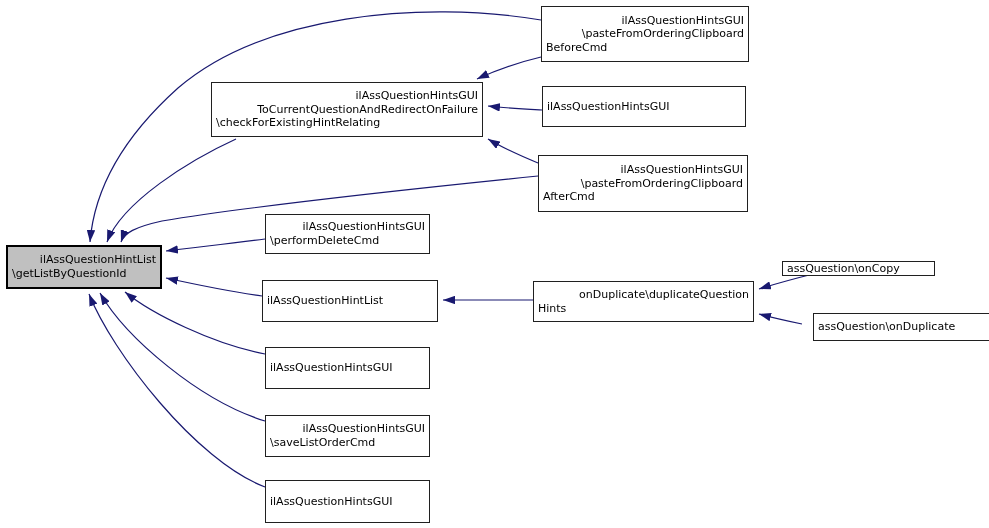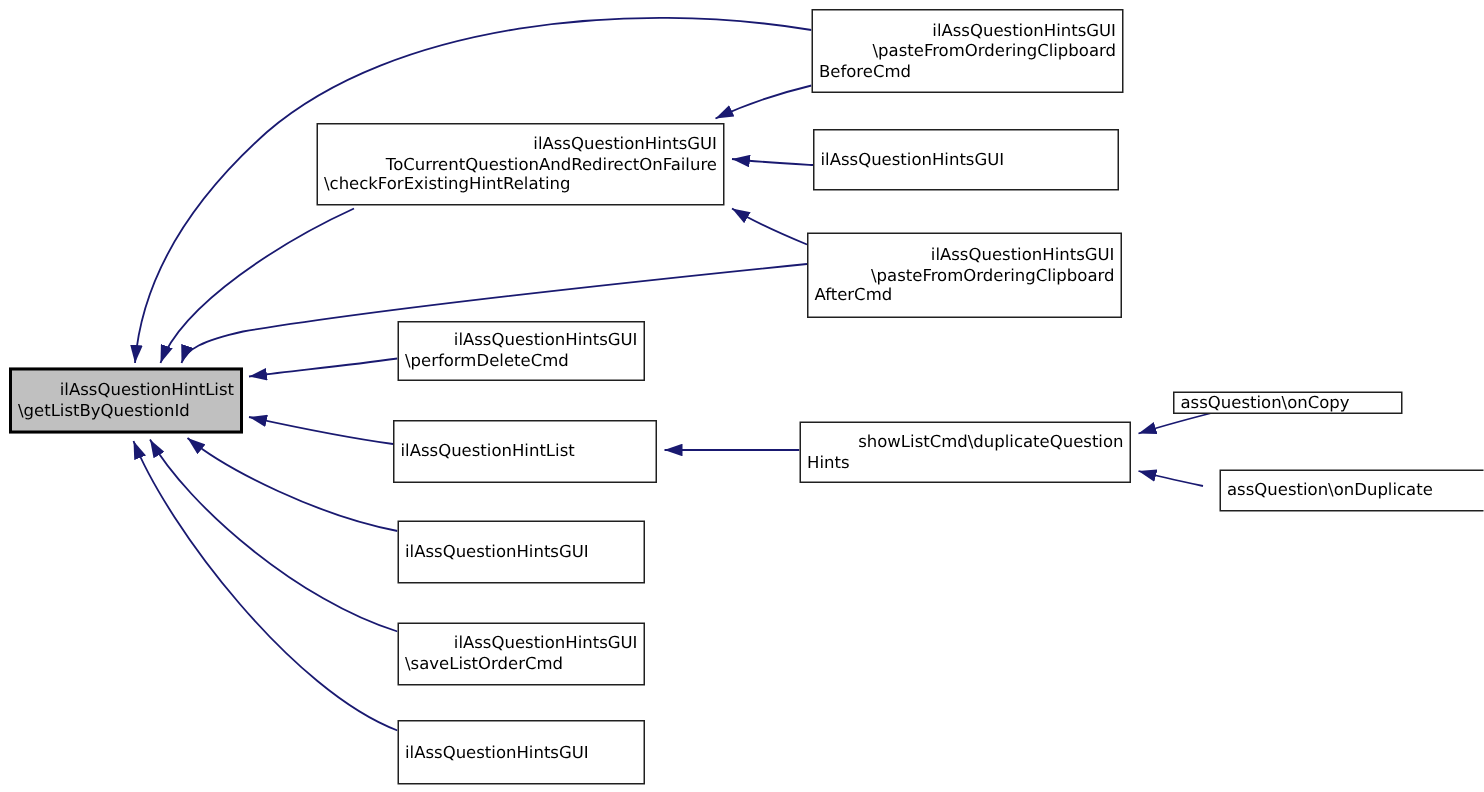--- a/index.html
+++ b/index.html
@@ -67,21 +67,21 @@
       <div class="line">AfterCmd</div>
     </div>
     <div class="node" style="left: 265px; top: 214px; width: 165px; height: 40px;">
       <div class="line">ilAssQuestionHintsGUI</div>
       <div class="line">\performDeleteCmd</div>
     </div>
     <div class="node" style="left: 262px; top: 280px; width: 176px; height: 42px;">
       <div class="line">ilAssQuestionHintList</div>
     </div>
     <div class="node" style="left: 533px; top: 281px; width: 221px; height: 41px;">
-      <div class="line">showListCmd\duplicateQuestion</div>
+      <div class="line">onDuplicate\duplicateQuestion</div>
       <div class="line">Hints</div>
     </div>
     <div class="node" style="left: 782px; top: 261px; width: 153px; height: 15px;">
       <div class="line">assQuestion\onCopy</div>
     </div>
     <div class="node" style="left: 802px; top: 313px; width: 211px; height: 28px; margin-left: 11px;">
       <div class="line">assQuestion\onDuplicate</div>
     </div>
     <div class="node" style="left: 265px; top: 347px; width: 165px; height: 42px;">
       <div class="line">ilAssQuestionHintsGUI</div>

